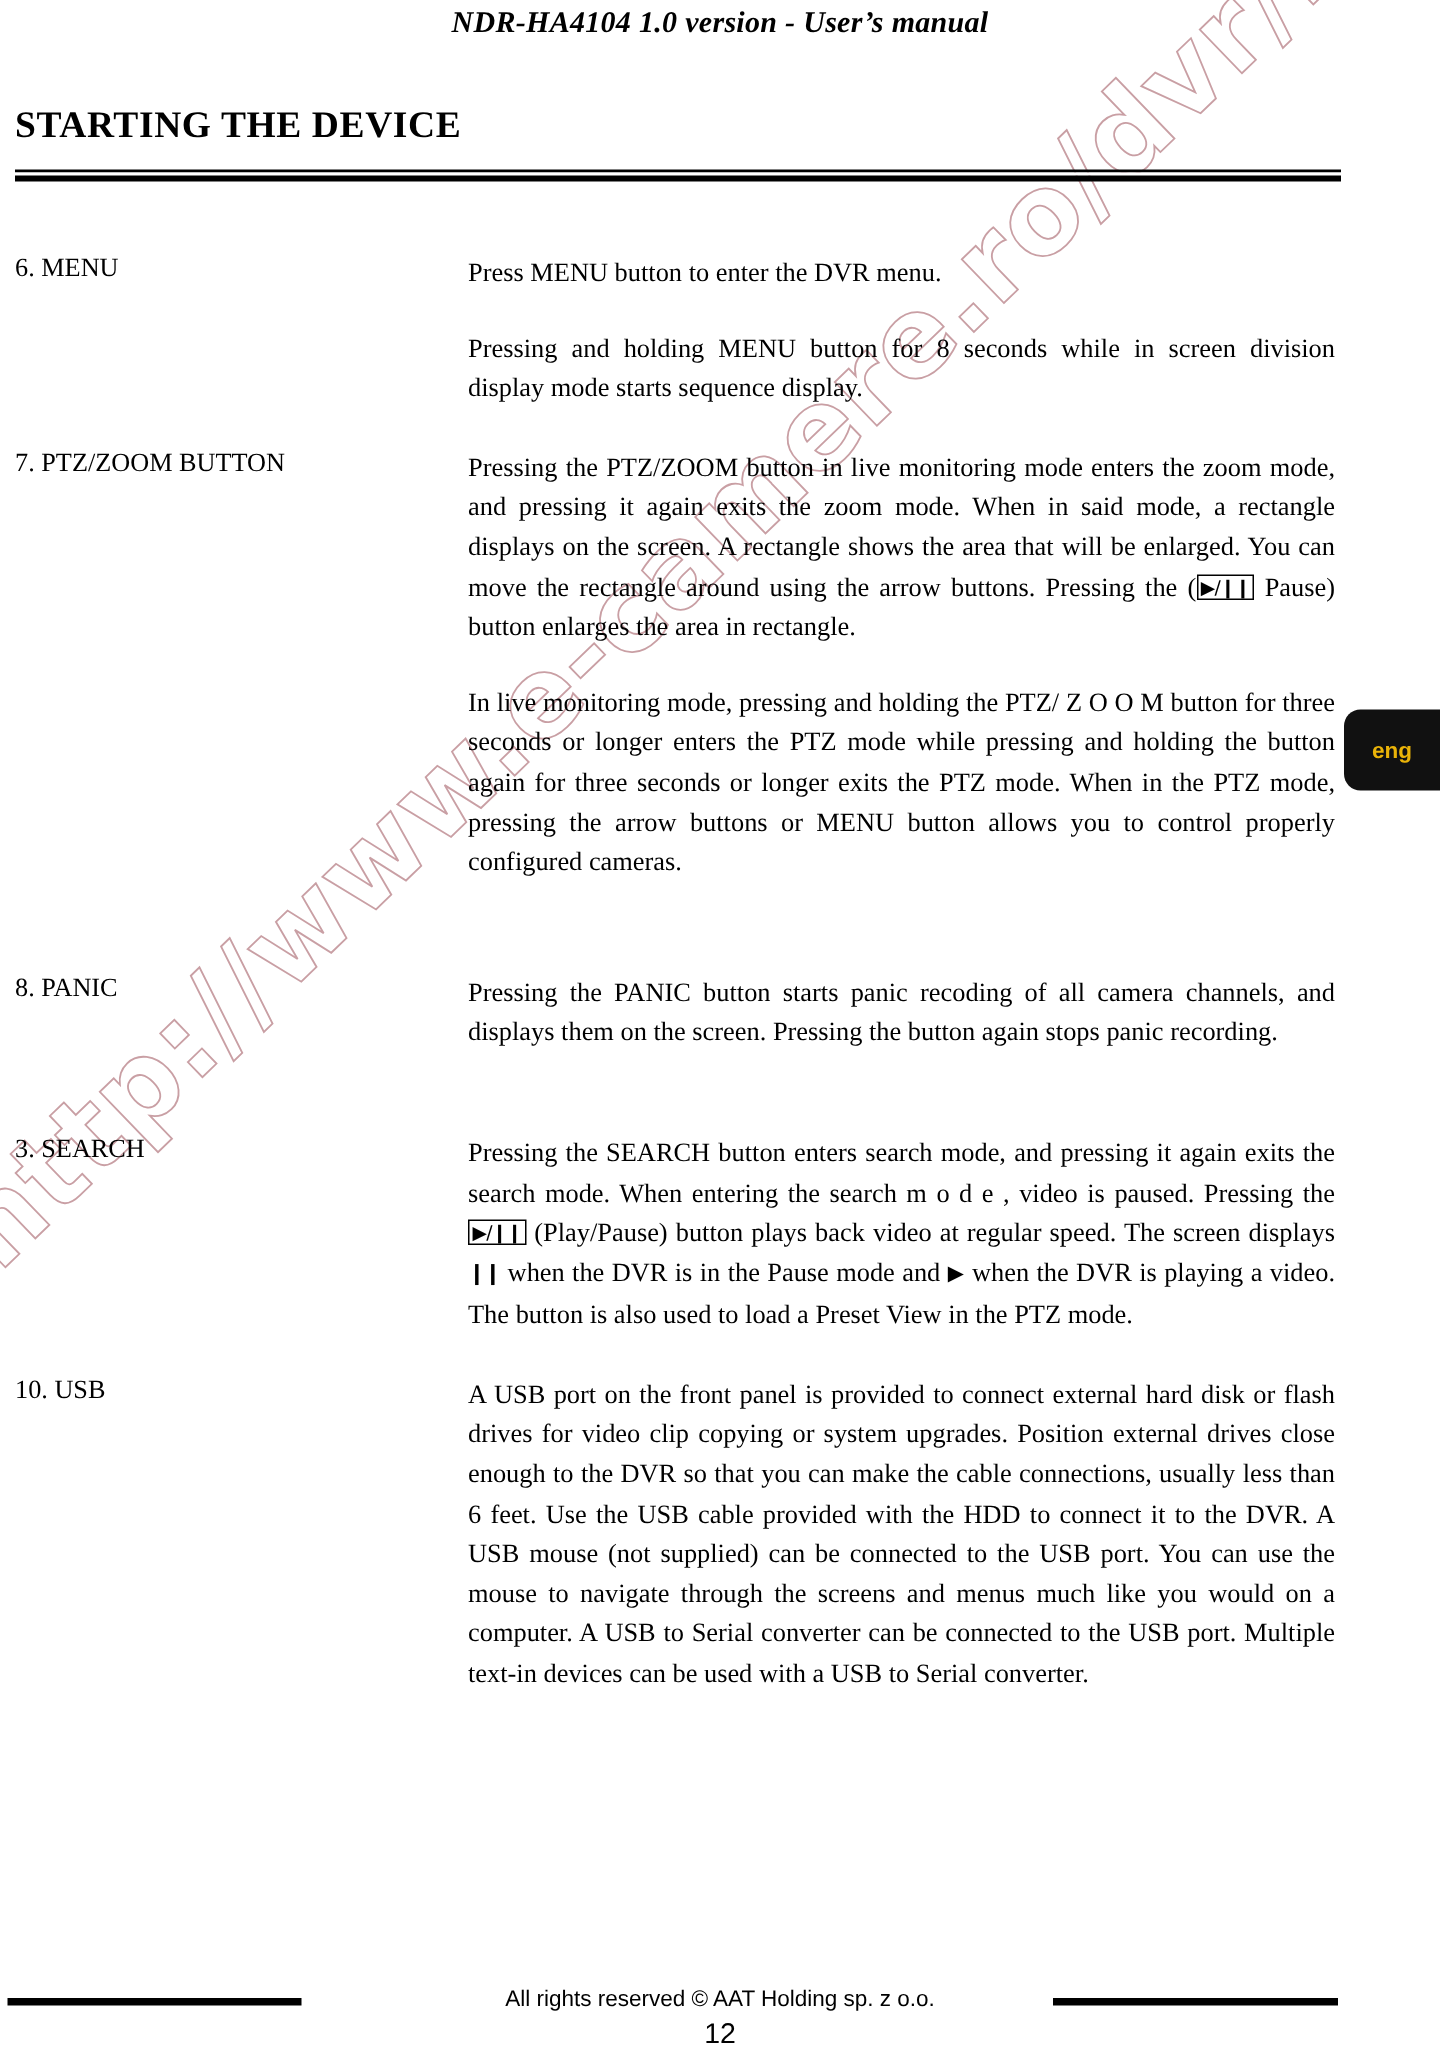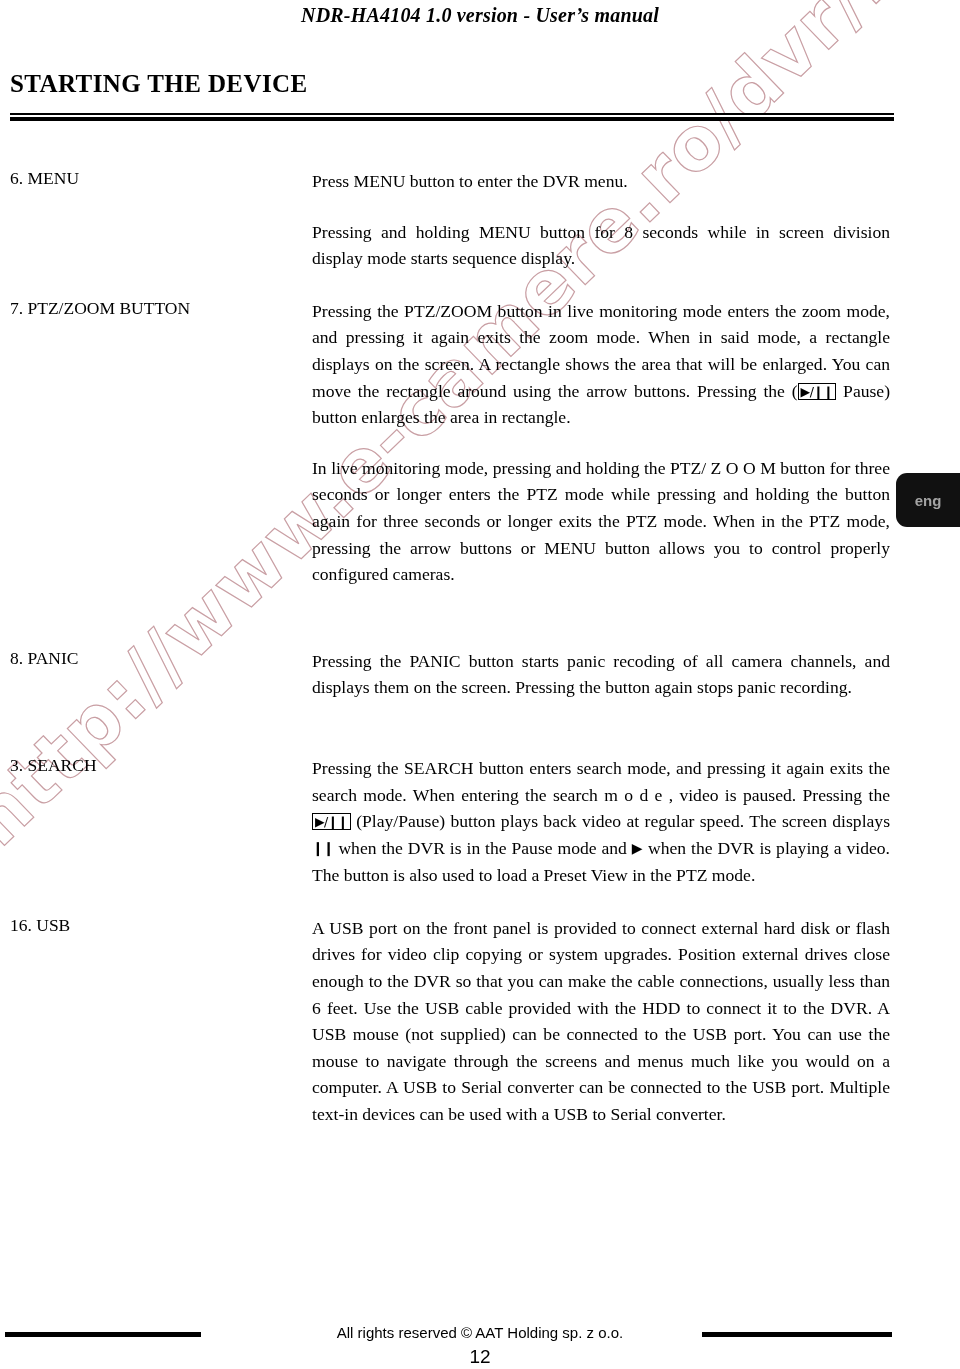--- a/index.html
+++ b/index.html
@@ -157,21 +157,21 @@
 
   
   #eng-tab {
     position: absolute;
     right: 0;
     top: 473px;
     width: 64px;
     height: 54px;
     background: #111111;
     border-radius: 11px 0 0 11px;
-    color: #a3a3a3;
+    color: #eab308;
     font-family: "Liberation Sans", sans-serif;
     font-size: 15px;
     font-weight: 700;
     display: flex;
     align-items: center;
     justify-content: center;
     z-index: 20;
   }
 
   
@@ -271,21 +271,21 @@
   <div class="entry">
     <div class="entry-label">3. SEARCH</div>
     <div class="entry-body">
       <p><span>Pressing the SEARCH button enters search mode, and pressing it again exits the search mode. When entering the search m o d e , video is paused. Pressing the  </span><span class="btn-glyph">▶/❙❙</span><span> (Play/Pause) button plays back video at regular speed. The screen displays </span><span class="glyph-inline">❙❙</span><span> when the  DVR is in the Pause mode and </span><span class="glyph-play">▶</span><span> when the DVR  is  playing  a  video.  The button is also used to load a Preset View in the PTZ mode.</span></p>
     </div>
   </div>
 
   <div class="spacer-sm"></div>
 
   <div class="entry">
-    <div class="entry-label">16. USB</div>
+    <div class="entry-label">10. USB</div>
     <div class="entry-body">
       <p>A USB port on the front panel is provided to connect external hard disk or flash drives for video clip copying or system upgrades. Position external drives close enough to the DVR so that you can make the cable connections, usually less than 6 feet. Use the USB cable provided with the HDD to connect it to the DVR. A USB mouse (not supplied) can be connected to the USB port. You can use the mouse to navigate through the screens and menus much like you would on a computer. A USB to Serial converter can be connected to the USB port. Multiple text-in devices can be used with a USB to Serial converter.</p>
     </div>
   </div>
 
 </div>
 
 <div id="eng-tab">eng</div>
 
 <div id="footer">

